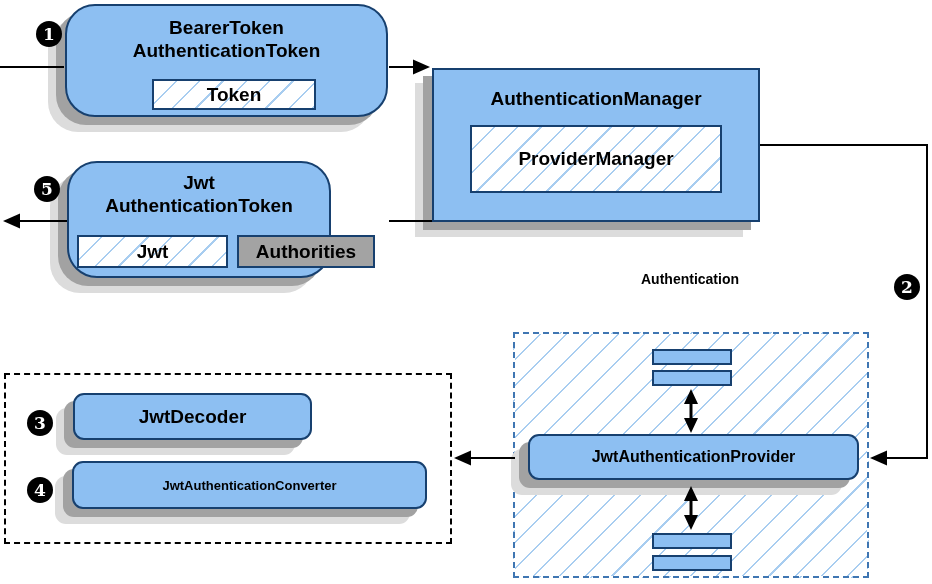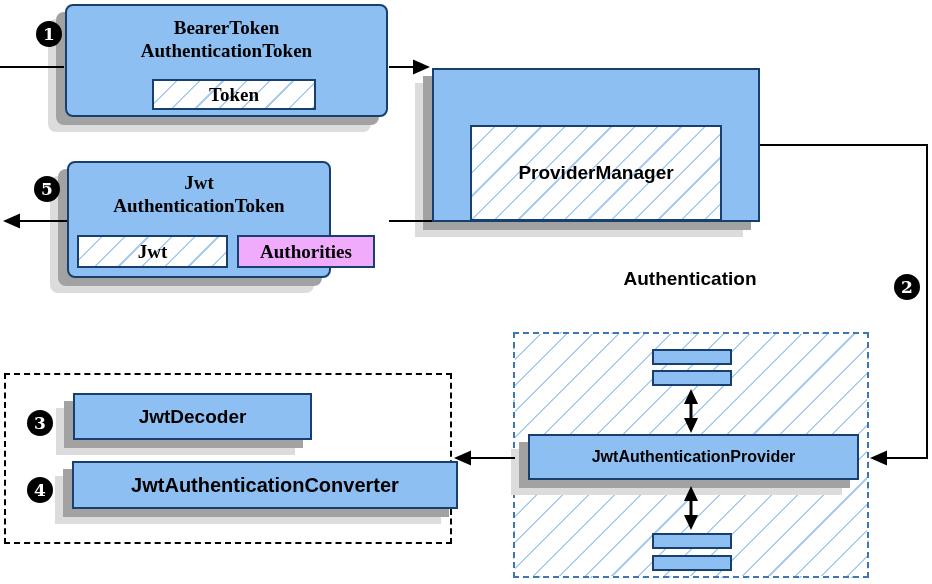--- a/index.html
+++ b/index.html
@@ -6,26 +6,26 @@
   .canvas{
     position:relative;width:932px;height:584px;background:#ffffff;
     font-family:"Liberation Sans",sans-serif;font-weight:bold;color:#000;
     overflow:hidden;
   }
   .box{
     position:absolute;background:#8dbff2;border:2px solid #17406f;
     box-sizing:border-box;text-align:center;
   }
   .shadowed{box-shadow:-9px 8px 0 0 #a2a2a2,-17px 15px 0 0 #dcdcdc;}
-  .rounded{border-radius:8px;font-family:Liberation Serif, serif;}
+  .rounded{border-radius:30px;}
   .title{font-size:19px;line-height:23px;}
-  .flexc{display:flex;align-items:center;justify-content:center;}
+  .flexc{display:flex;align-items:center;justify-content:center;border-radius:11px;}
   .field{
     position:absolute;border:2px solid #17406f;box-sizing:border-box;
-    background:#f0abfc;font-size:19px;
+    background:#a3a3a3;font-size:19px;
     display:flex;align-items:center;justify-content:center;
   }
   .hatch{
     background-color:#fff;
     background-image:repeating-linear-gradient(135deg,
       transparent 0px,transparent 15px,#a8cdf0 15px,#a8cdf0 16.5px);
   }
   .container-hatch{
     position:absolute;box-sizing:border-box;
     border:2px dashed #3f76b2;
@@ -39,21 +39,21 @@
   .bar{
     position:absolute;width:80px;height:16px;background:#8dbff2;
     border:2px solid #17406f;box-sizing:border-box;
   }
   .badge{
     position:absolute;width:26px;height:26px;border-radius:50%;
     background:#000;color:#fff;display:flex;align-items:center;justify-content:center;
     font-family:"DejaVu Serif",serif;font-size:17px;font-weight:bold;line-height:1;
   }
   .group-label{
-    position:absolute;text-align:center;font-size:19px;line-height:26px;
+    position:absolute;text-align:center;font-size:14px;line-height:26px;
     transform:translateX(-50%);
   }
   svg.connectors{
     position:absolute;left:0;top:0;width:932px;height:584px;
     pointer-events:none;
   }
   svg.connectors *{stroke-linecap:butt;}
 </style>
 </head>
 <body>
@@ -62,21 +62,22 @@
 
   <div class="box rounded shadowed" style="left:65px;top:4px;width:323px;height:113px;">
     <div class="title" style="padding-top:10px;">
       <div>BearerToken</div>
       <div>AuthenticationToken</div>
     </div>
     <div class="field hatch" style="left:85px;top:73px;width:164px;height:31px;">Token</div>
   </div>
 
   <div class="box shadowed" style="left:432px;top:68px;width:328px;height:154px;">
-    <div class="field hatch" style="left:36px;top:55px;width:252px;height:96px;">ProviderManager</div>
+    <div class="title" style="padding-top:17px;">AuthenticationManager</div>
+    <div class="field hatch" style="left:36px;top:55px;width:252px;height:68px;">ProviderManager</div>
   </div>
 
   <div class="box rounded shadowed" style="left:67px;top:161px;width:264px;height:117px;">
     <div class="title" style="padding-top:8px;">
       <div>Jwt</div>
       <div>AuthenticationToken</div>
     </div>
     <div class="field hatch" style="left:8px;top:72px;width:151px;height:33px;">Jwt</div>
     <div class="field" style="left:168px;top:72px;width:138px;height:33px;">Authorities</div>
   </div>
@@ -92,21 +93,21 @@
 
   <div class="box shadowed flexc" style="left:528px;top:434px;width:331px;height:46px;font-size:16px;">JwtAuthenticationProvider</div>
 
   <div class="bar" style="left:652px;top:533px;"></div>
   <div class="bar" style="left:652px;top:555px;"></div>
 
   <div class="black-dashed" style="left:4px;top:373px;width:448px;height:171px;"></div>
 
   <div class="box shadowed flexc" style="left:73px;top:393px;width:239px;height:47px;font-size:19px;">JwtDecoder</div>
 
-  <div class="box shadowed flexc" style="left:72px;top:461px;width:386px;height:48px;font-size:20px;">JwtAuthenticationConverter</div>
+  <div class="box shadowed flexc" style="left:72px;top:461px;width:355px;height:48px;font-size:13px;">JwtAuthenticationConverter</div>
 
   <div class="badge" style="left:36px;top:21px;">1</div>
   <div class="badge" style="left:894px;top:274px;">2</div>
   <div class="badge" style="left:27px;top:410px;">3</div>
   <div class="badge" style="left:27px;top:477px;">4</div>
   <div class="badge" style="left:34px;top:176px;">5</div>
 
   <svg class="connectors" viewBox="0 0 932 584">
 
     <line x1="0" y1="67" x2="64" y2="67" stroke="#000" stroke-width="2"></line>

